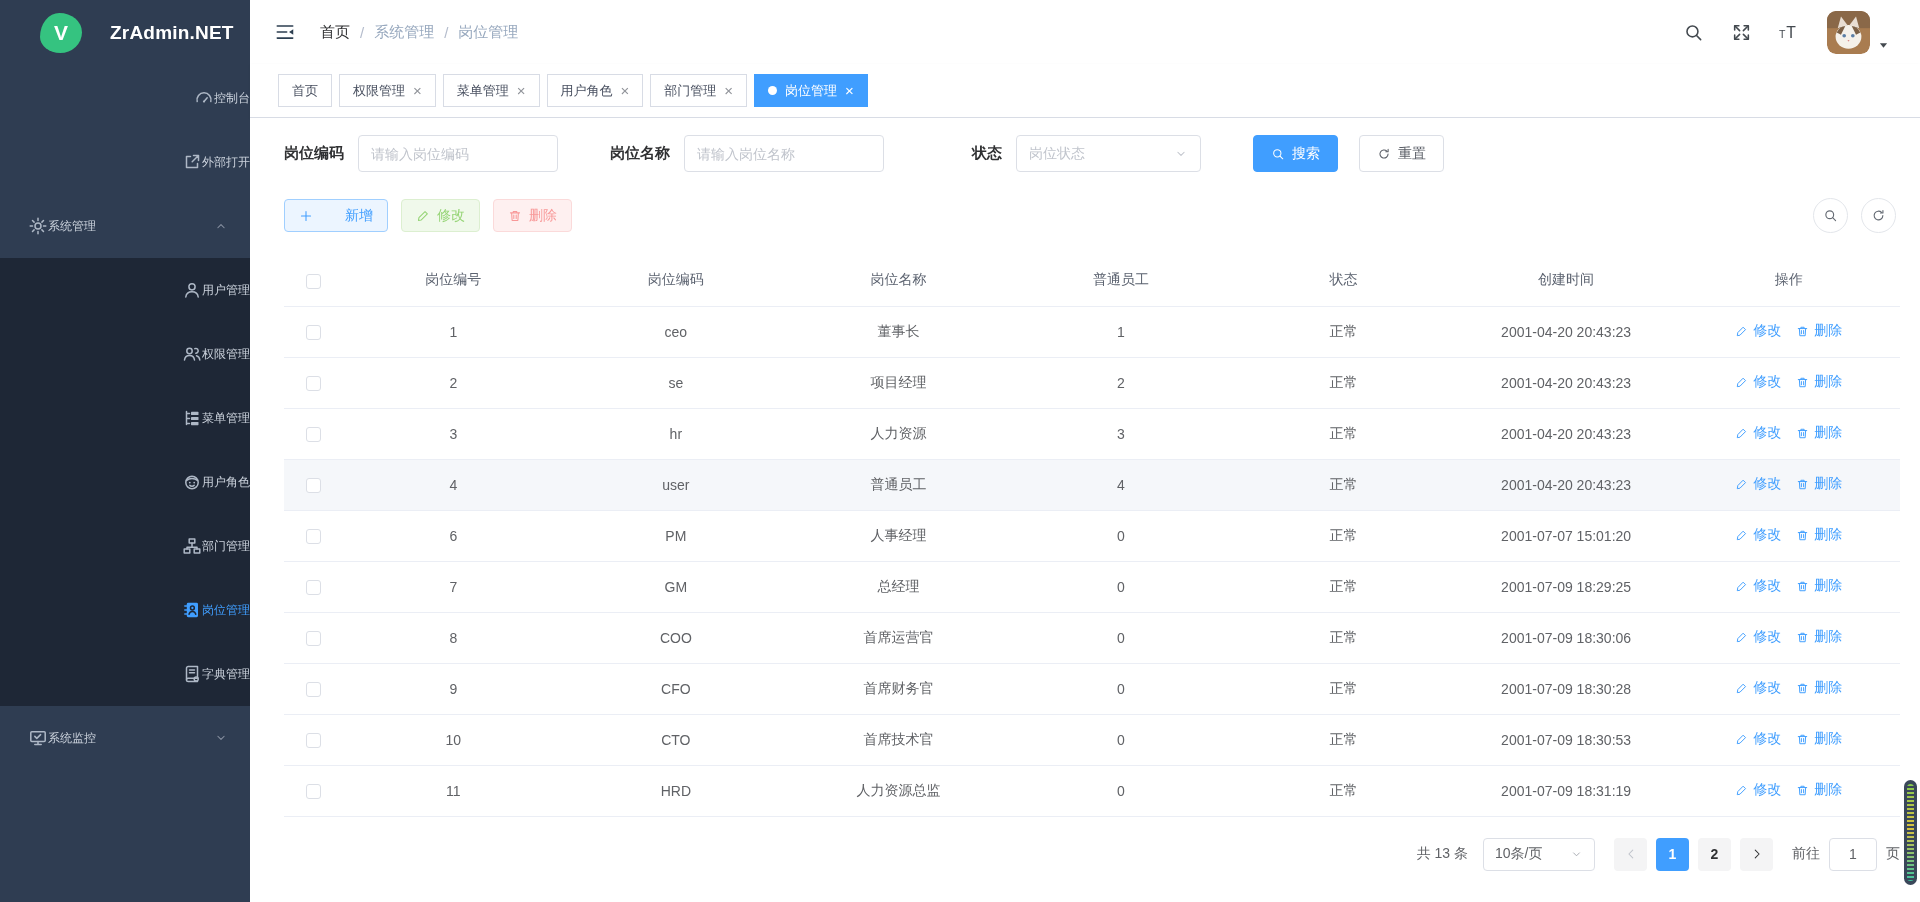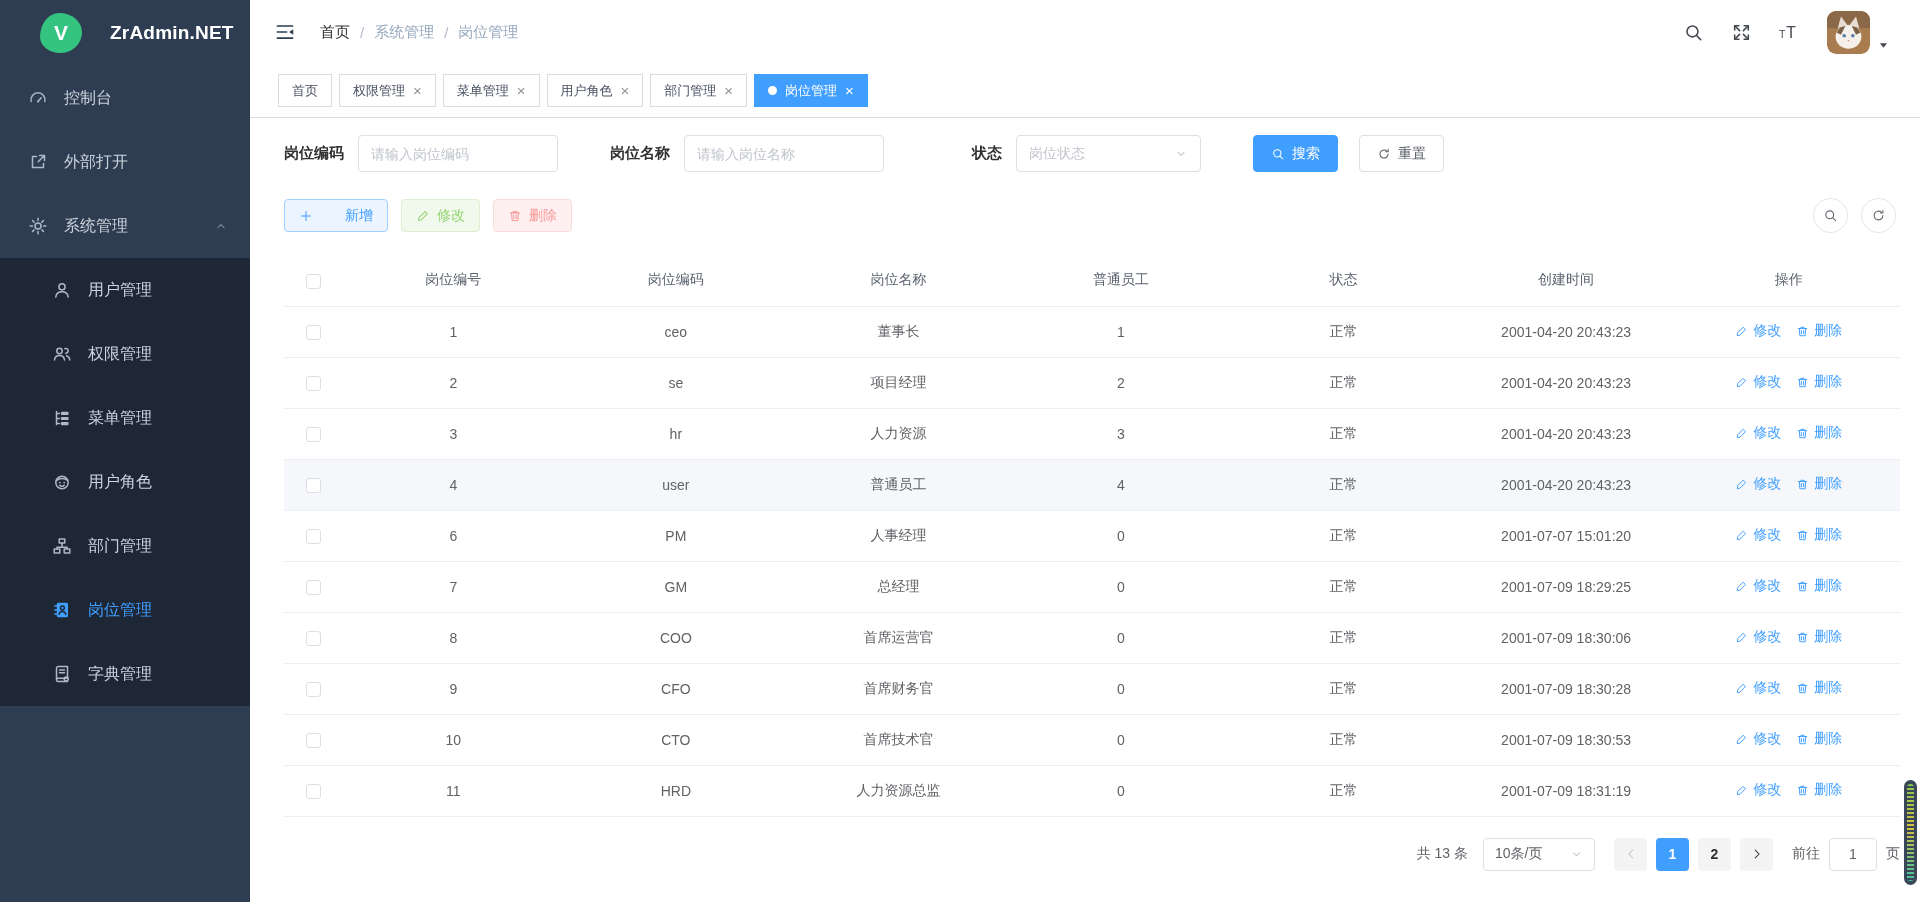--- a/index.html
+++ b/index.html
@@ -7,21 +7,21 @@
   body{display:flex;background:#fff;font-family:"Liberation Sans","DejaVu Sans",sans-serif;}
   .icon{display:inline-flex;flex:none;}
   .icon svg{display:block;width:100%;height:100%;}
 
   
   .sidebar{width:250px;height:100%;background:#2f3d52;flex-shrink:0;overflow:hidden;}
   .logo{height:66px;display:flex;align-items:center;gap:12px;padding-left:40px;}
   .logo-mark{width:42px;height:40px;background:#35c380;border-radius:46% 54% 52% 48% / 60% 48% 52% 40%;
     display:flex;align-items:center;justify-content:center;color:#fff;font-weight:bold;font-size:21px;}
   .logo-text{color:#fff;font-size:19px;font-weight:bold;letter-spacing:.2px;margin-left:16px;}
-  .mi{height:64px;display:flex;align-items:center;gap:16px;padding-left:28px;font-size:16px;color:#ccd3dd;cursor:pointer;}
+  .mi{height:64px;display:flex;align-items:center;padding-left:28px;font-size:12px;color:#ccd3dd;cursor:pointer;justify-content:flex-end;}
   .mi .icon{width:20px;height:20px;color:#aeb8c6;}
   .mi.lvl2{padding-left:52px;background:#1e2736;}
   .mi.active,.mi.active .icon{color:#409eff;}
   .mi .mi-t{white-space:nowrap;}
   .mi .arrow{margin-left:auto;margin-right:22px;width:14px;height:14px;color:#8a93a3;}
 
   
   .main{flex:1;display:flex;flex-direction:column;height:100%;min-width:0;}
   .topbar{height:64px;display:flex;align-items:center;padding:0 30px 0 24px;background:#fff;}
   .hamburger{width:22px;height:22px;color:#2c3e50;margin-right:24px;cursor:pointer;}
@@ -212,20 +212,35 @@
       <div class="mi lvl2">
         <span class="icon ">
           <svg viewBox="0 0 20 20" fill="none" stroke="currentColor" stroke-width="1.5" stroke-linecap="round" stroke-linejoin="round">
             <path d="M4.5 4.2c0-.9.8-1.7 1.7-1.7h9.3v11.7H6.2c-.9 0-1.7.8-1.7 1.7z"></path>
             <path d="M4.5 15.9c0 .9.8 1.6 1.7 1.6h9.3"></path>
             <path d="M7.5 6h5M7.5 8.8h5"></path>
             <circle cx="14.2" cy="15" r="2"></circle>
           </svg>
         </span>
         <span class="mi-t">字典管理</span>
+      </div>
+      <div class="mi lvl1">
+        <span class="icon ">
+          <svg viewBox="0 0 20 20" fill="none" stroke="currentColor" stroke-width="1.5" stroke-linecap="round" stroke-linejoin="round">
+            <rect x="2.8" y="3.8" width="14.4" height="9.8" rx="1"></rect>
+            <path d="M10 13.6v2.8M6.8 16.6h6.4"></path>
+            <path d="M6.8 8.4l2 2 3.8-3.8"></path>
+          </svg>
+        </span>
+        <span class="mi-t">系统监控</span>
+        <span class="arrow icon">
+          <svg viewBox="0 0 20 20" fill="none" stroke="currentColor" stroke-width="1.5" stroke-linecap="round" stroke-linejoin="round">
+            <path d="M5.5 7.5l4.5 4.5 4.5-4.5"></path>
+          </svg>
+        </span>
       </div>
     </nav>
 </aside>
 
 <div class="main">
   <header class="topbar">
     <span class="hamburger icon">
         <svg viewBox="0 0 20 20" fill="none" stroke="currentColor" stroke-width="1.5" stroke-linecap="round" stroke-linejoin="round">
           <path d="M3 4.5h14M3 10h8.5M3 15.5h14"></path>
           <path d="M17.5 7.5v5l-3.8-2.5z" fill="currentColor" stroke="none"></path>

